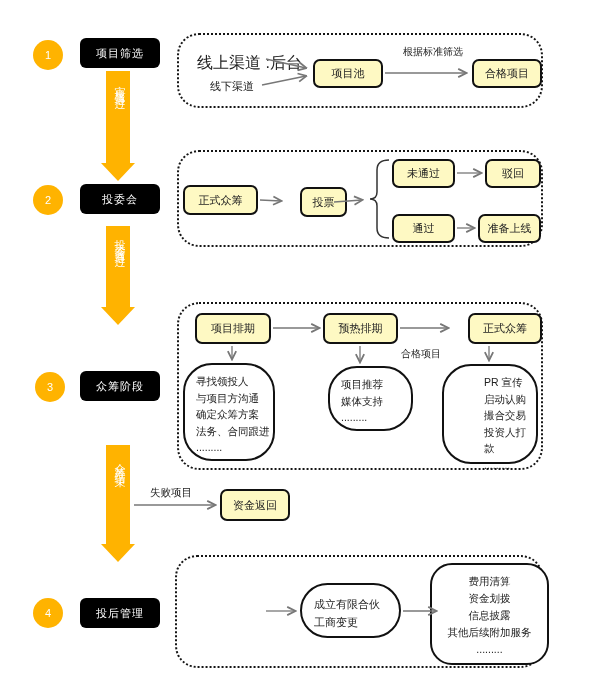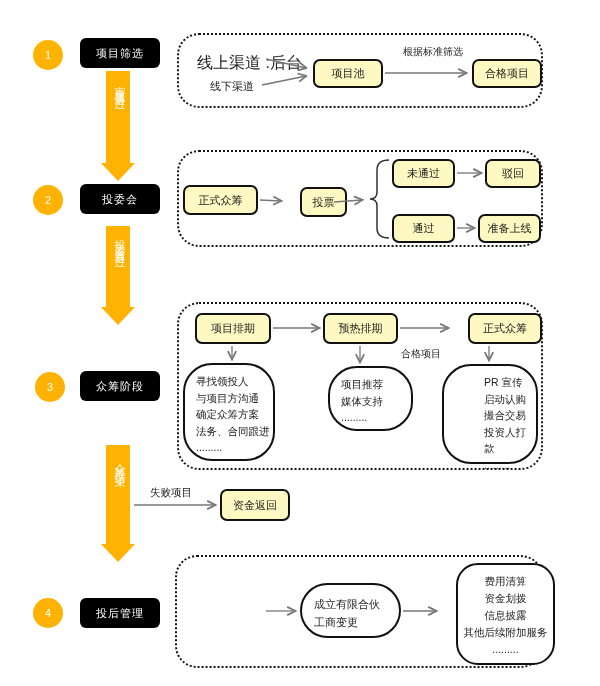--- a/index.html
+++ b/index.html
@@ -109,21 +109,21 @@
   </div>
 
   <div class="flabel" style="left:150px; top:486px; font-size:10.5px;">失败项目</div>
   <div class="fbox" style="left:220px; top:489px; width:70px; height:32px;">资金返回</div>
 
   <div class="section" style="left:175px; top:555px; width:368px; height:113px;"></div>
   <div class="dbox" style="left:300px; top:583px; width:101px; height:55px; padding-top:10px; padding-left:12px; line-height:18px; font-size:11px;">
     <div>成立有限合伙</div>
     <div>工商变更</div>
   </div>
-  <div class="dbox centered" style="left:456px; top:563px; width:99px; height:102px; border-radius:22px; line-height:17px;">
+  <div class="dbox centered" style="left:430px; top:563px; width:119px; height:102px; border-radius:22px; line-height:17px;">
     <div>费用清算</div>
     <div>资金划拨</div>
     <div>信息披露</div>
     <div>其他后续附加服务</div>
     <div>.........</div>
   </div>
 
   <svg class="wires" width="600" height="686" viewBox="0 0 600 686">
     <defs>
       <marker id="arr" viewBox="0 0 10 10" refX="8.5" refY="5" markerWidth="8" markerHeight="8" orient="auto-start-reverse">

